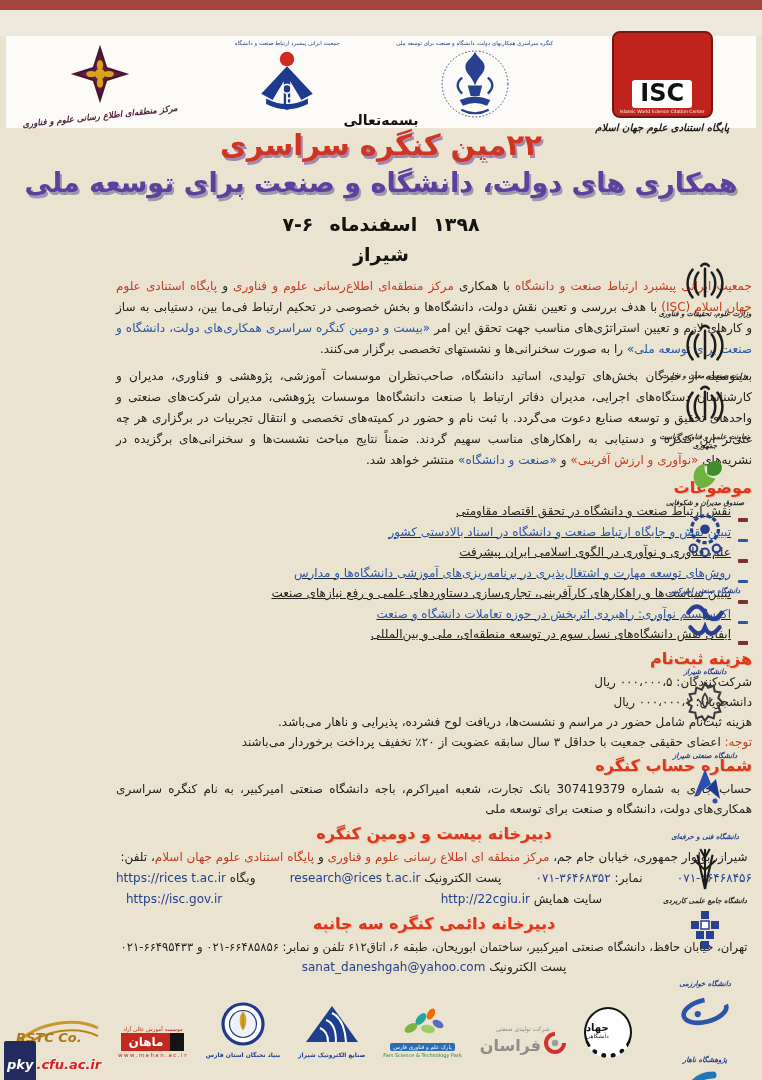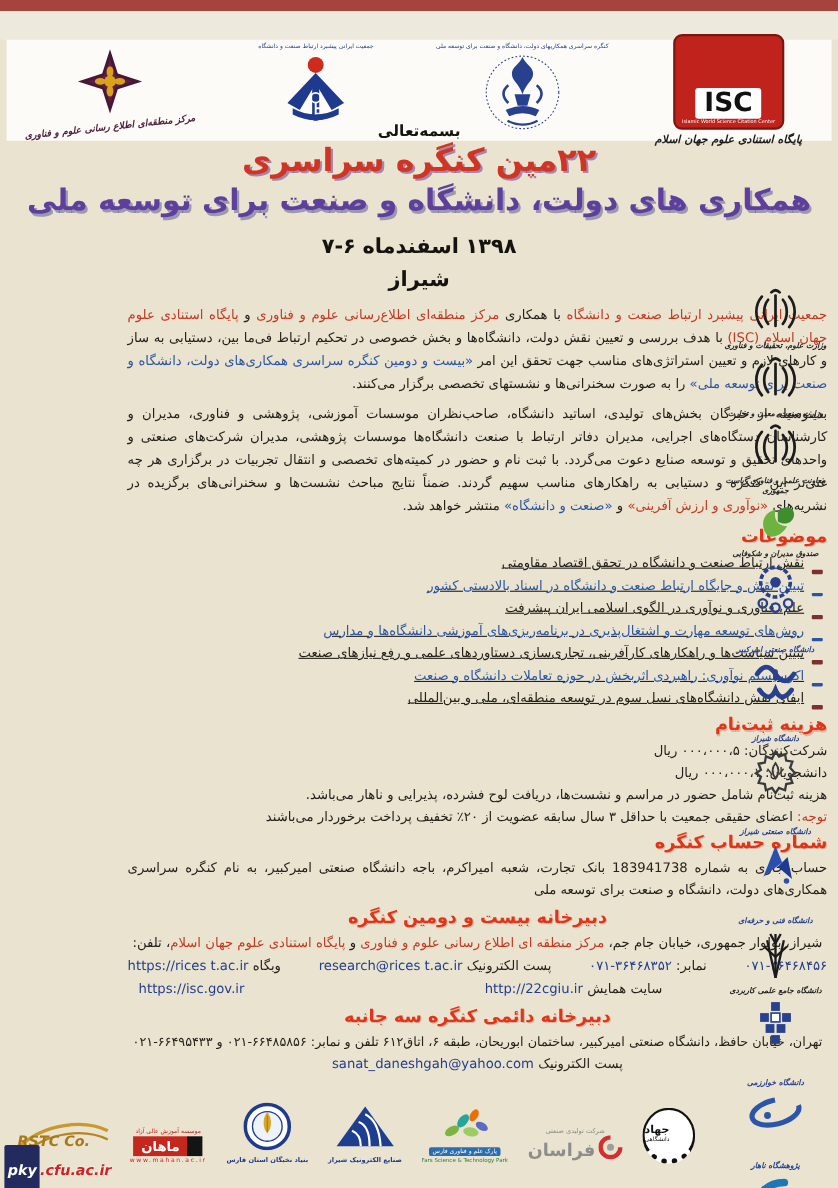--- a/index.html
+++ b/index.html
@@ -18,21 +18,21 @@
   .isc-abbr{background:#fff;border-radius:3px;padding:0 8px;font-weight:bold;font-size:24px;color:#111;line-height:1.15;margin-top:44px;}
   .isc-en{color:#fff;font-size:4.5px;margin-top:1px;white-space:nowrap;}
   .isc-cap{font-size:10px;font-weight:bold;color:#1a1a1a;margin-top:4px;font-style:italic;}
 
   .bismillah{position:absolute;top:112px;left:0;right:0;text-align:center;font-size:14px;font-weight:bold;color:#15130f;}
   .title1{position:absolute;top:128px;left:0;right:0;text-align:center;font-size:29px;font-weight:bold;
         color:#d03523;text-shadow:2px 2.5px 0 rgba(104,62,150,.55);}
   .title2{position:absolute;top:167px;left:0;right:0;text-align:center;font-size:27px;font-weight:bold;
         color:#5e3f9e;text-shadow:2px 2.5px 0 rgba(40,40,120,.4);}
   .date-row{position:absolute;top:213px;left:0;right:0;display:flex;direction:ltr;justify-content:center;
-        gap:6px;font-size:19px;font-weight:bold;color:#15130f;}
+        gap:16px;font-size:19px;font-weight:bold;color:#15130f;}
   .city{position:absolute;top:243px;left:0;right:0;text-align:center;font-size:19px;font-weight:bold;color:#15130f;}
 
   .main{position:absolute;top:276px;right:10px;left:116px;font-size:12px;line-height:21px;text-align:justify;}
   .main p{margin:0 0 6px;}
   .c-red{color:#c23a22;}
   .c-blue{color:#2a55a4;}
   .h-red{font-size:16px;font-weight:bold;color:#e23418;margin:3px 0 2px;
         text-shadow:1px 1px 0 rgba(150,60,40,.25);line-height:22px;}
   .h-center{text-align:center;}
   .topics{margin:0 4px 2px 0;}
@@ -194,21 +194,21 @@
         </div>
     </div>
 
     <div class="h-red">هزینه ثبت‌نام</div>
     <div class="fee-line"><span>شرکت‌کنندگان:</span> <span class="amount">۵،۰۰۰،۰۰۰</span> <span>ریال</span></div>
     <div class="fee-line"><span>دانشجویان:</span> <span class="amount">۱،۰۰۰،۰۰۰</span> <span>ریال</span></div>
     <div class="fee-line">هزینه ثبت‌نام شامل حضور در مراسم و نشست‌ها، دریافت لوح فشرده، پذیرایی و ناهار می‌باشد.</div>
     <div class="fee-line"><span class="c-red">توجه:</span><span> اعضای حقیقی جمعیت با حداقل ۳ سال سابقه عضویت از ۲۰٪ تخفیف پرداخت برخوردار می‌باشند</span></div>
 
     <div class="h-red">شماره حساب کنگره</div>
-    <div class="acct"><span>حساب جاری به شماره </span><span class="num">183941738</span><span> بانک تجارت، شعبه امیراکرم، باجه دانشگاه صنعتی امیرکبیر، به نام کنگره سراسری همکاری‌های دولت، دانشگاه و صنعت برای توسعه ملی</span></div>
+    <div class="acct"><span>حساب جاری به شماره </span><span class="num">307419379</span><span> بانک تجارت، شعبه امیراکرم، باجه دانشگاه صنعتی امیرکبیر، به نام کنگره سراسری همکاری‌های دولت، دانشگاه و صنعت برای توسعه ملی</span></div>
 
     <div class="h-red h-center">دبیرخانه بیست و دومین کنگره</div>
     <div class="sec-addr"><span>شیراز، بولوار جمهوری، خیابان جام جم، </span><span class="c-red">مرکز منطقه ای اطلاع رسانی علوم و فناوری</span><span> و </span><span class="c-red">پایگاه استنادی علوم جهان اسلام</span><span>، تلفن:</span></div>
 
     <div class="contact-row">
       <span class="url">۰۷۱-۳۶۴۶۸۴۵۶</span>
       <span><span>نمابر:</span> <span class="url">۰۷۱-۳۶۴۶۸۳۵۲</span></span>
       <span><span>پست الکترونیک</span> <span class="url">research@rices t.ac.ir</span></span>
       <span><span>وبگاه</span> <span class="url">https://rices t.ac.ir</span></span>
     </div>

